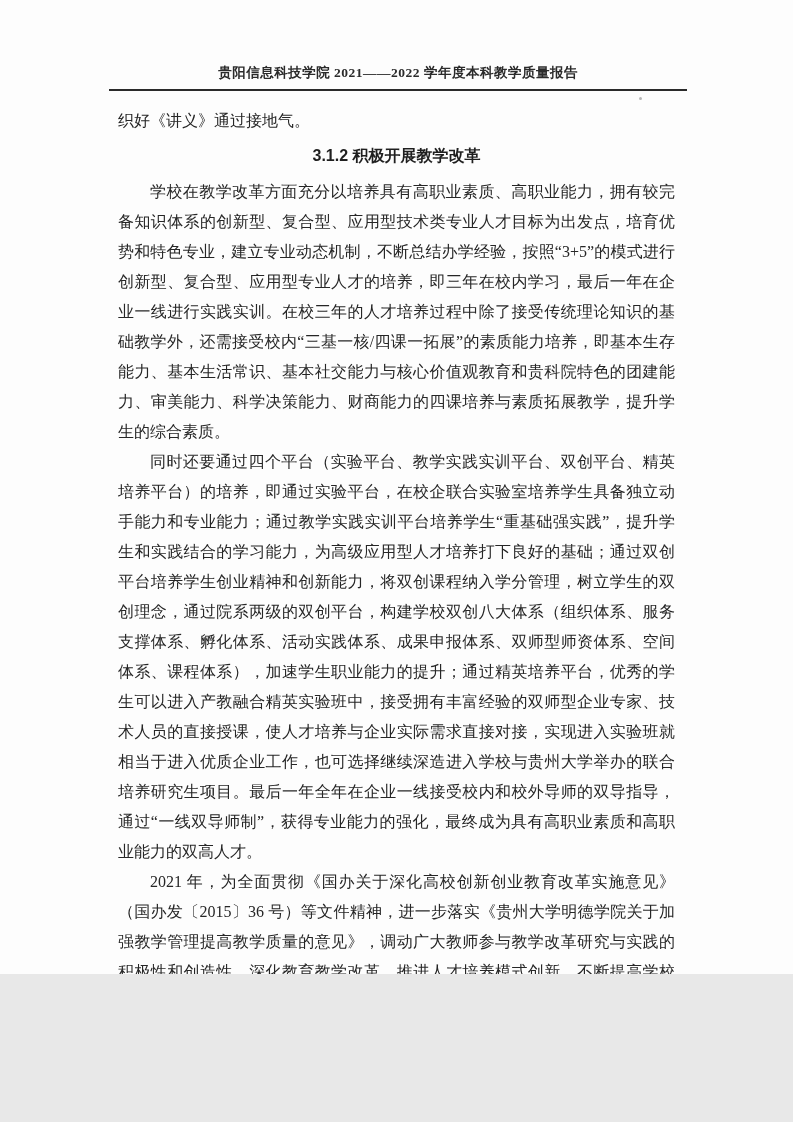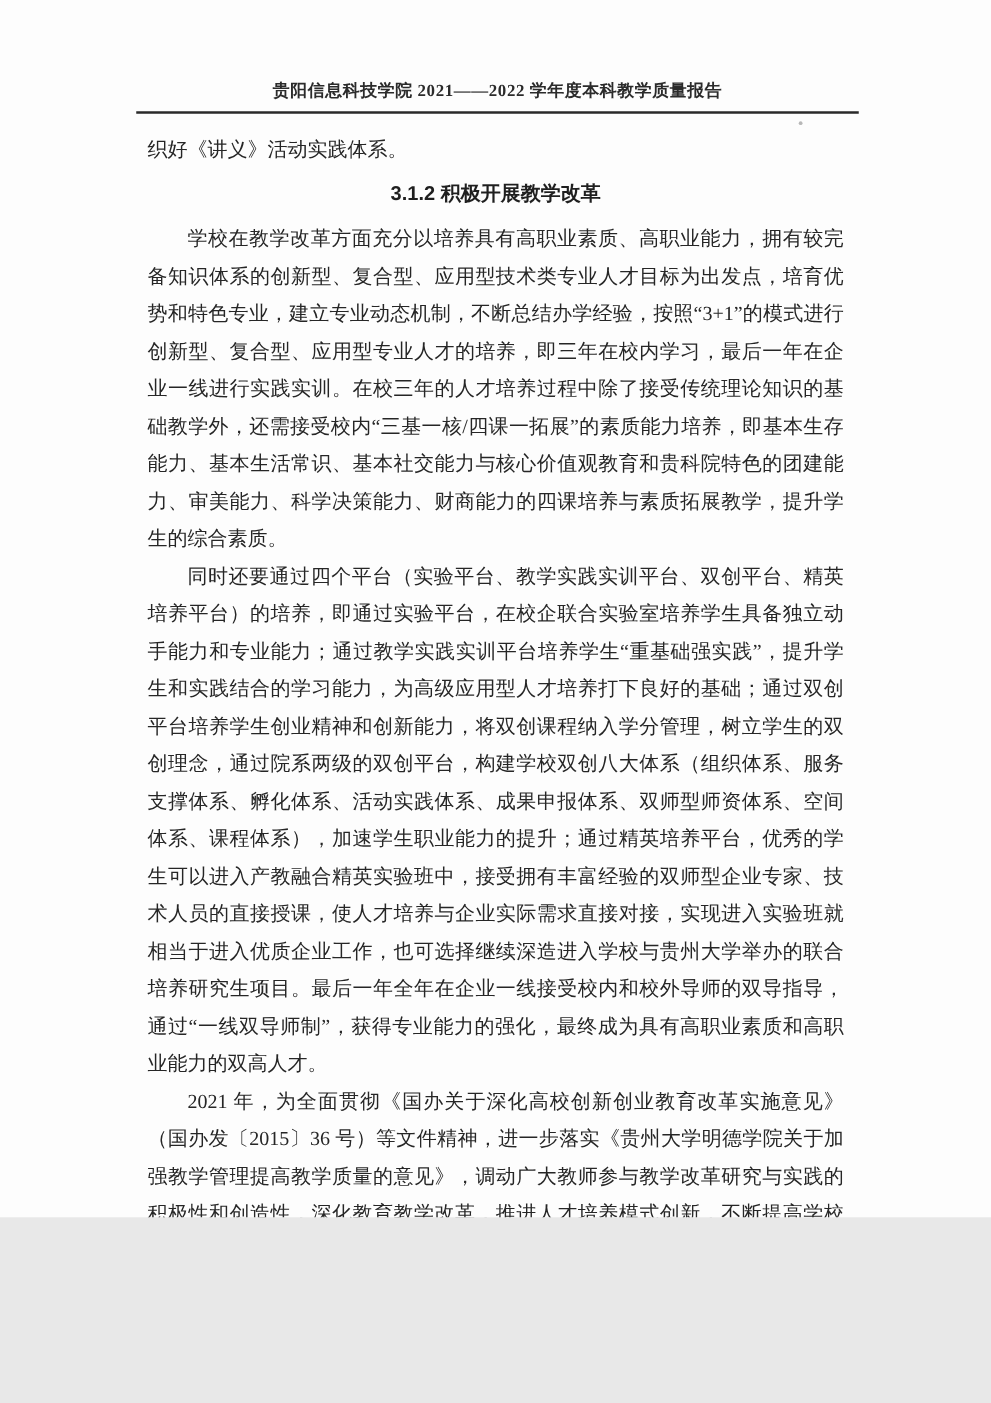--- a/index.html
+++ b/index.html
@@ -82,23 +82,23 @@
 
 <div class="page">
 
   <div class="page-header">
     <span>贵阳信息科技学院 2021——2022 学年度本科教学质量报告</span>
   </div>
 
   <div class="scan-dot"></div>
 
   <div class="doc-body">
-    <p class="no-indent">织好《讲义》活动实践体系。</p>
+    <p class="no-indent">织好《讲义》通过接地气。</p>
     <h3 class="section-heading">3.1.2 积极开展教学改革</h3>
-    <p>学校在教学改革方面充分以培养具有高职业素质、高职业能力，拥有较完备知识体系的创新型、复合型、应用型技术类专业人才目标为出发点，培育优势和特色专业，建立专业动态机制，不断总结办学经验，按照“3+1”的模式进行创新型、复合型、应用型专业人才的培养，即三年在校内学习，最后一年在企业一线进行实践实训。在校三年的人才培养过程中除了接受传统理论知识的基础教学外，还需接受校内“三基一核/四课一拓展”的素质能力培养，即基本生存能力、基本生活常识、基本社交能力与核心价值观教育和贵科院特色的团建能力、审美能力、科学决策能力、财商能力的四课培养与素质拓展教学，提升学生的综合素质。</p>
+    <p>学校在教学改革方面充分以培养具有高职业素质、高职业能力，拥有较完备知识体系的创新型、复合型、应用型技术类专业人才目标为出发点，培育优势和特色专业，建立专业动态机制，不断总结办学经验，按照“3+5”的模式进行创新型、复合型、应用型专业人才的培养，即三年在校内学习，最后一年在企业一线进行实践实训。在校三年的人才培养过程中除了接受传统理论知识的基础教学外，还需接受校内“三基一核/四课一拓展”的素质能力培养，即基本生存能力、基本生活常识、基本社交能力与核心价值观教育和贵科院特色的团建能力、审美能力、科学决策能力、财商能力的四课培养与素质拓展教学，提升学生的综合素质。</p>
     <p>同时还要通过四个平台（实验平台、教学实践实训平台、双创平台、精英培养平台）的培养，即通过实验平台，在校企联合实验室培养学生具备独立动手能力和专业能力；通过教学实践实训平台培养学生“重基础强实践”，提升学生和实践结合的学习能力，为高级应用型人才培养打下良好的基础；通过双创平台培养学生创业精神和创新能力，将双创课程纳入学分管理，树立学生的双创理念，通过院系两级的双创平台，构建学校双创八大体系（组织体系、服务支撑体系、孵化体系、活动实践体系、成果申报体系、双师型师资体系、空间体系、课程体系），加速学生职业能力的提升；通过精英培养平台，优秀的学生可以进入产教融合精英实验班中，接受拥有丰富经验的双师型企业专家、技术人员的直接授课，使人才培养与企业实际需求直接对接，实现进入实验班就相当于进入优质企业工作，也可选择继续深造进入学校与贵州大学举办的联合培养研究生项目。最后一年全年在企业一线接受校内和校外导师的双导指导，通过“一线双导师制”，获得专业能力的强化，最终成为具有高职业素质和高职业能力的双高人才。</p>
     <p>2021 年，为全面贯彻《国办关于深化高校创新创业教育改革实施意见》（国办发〔2015〕36 号）等文件精神，进一步落实《贵州大学明德学院关于加强教学管理提高教学质量的意见》，调动广大教师参与教学改革研究与实践的积极性和创造性，深化教育教学改革，推进人才培养模式创新，不断提高学校人才培养质量，学校组织教师申报 2021-2022 学年贵州省高等学校教学内容和课程体系改</p>
   </div>
 
   <div class="page-footer">
     <span>第 18 页</span>
   </div>
 
 </div>
 

